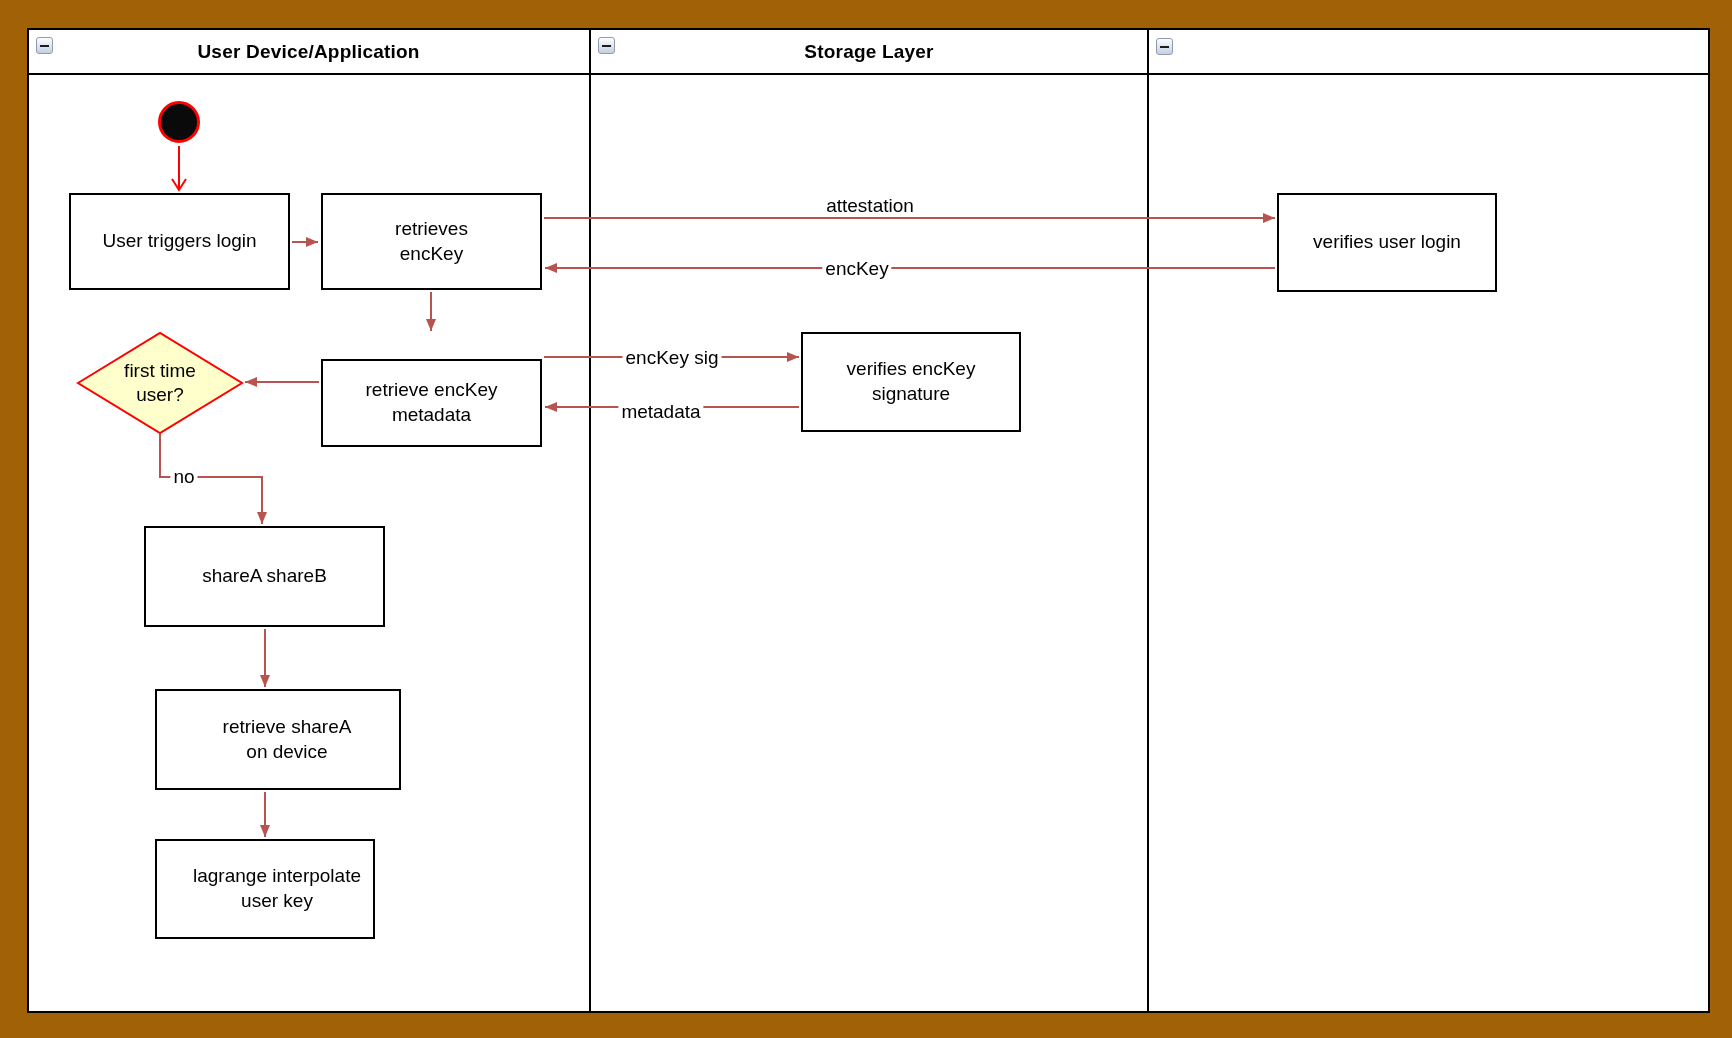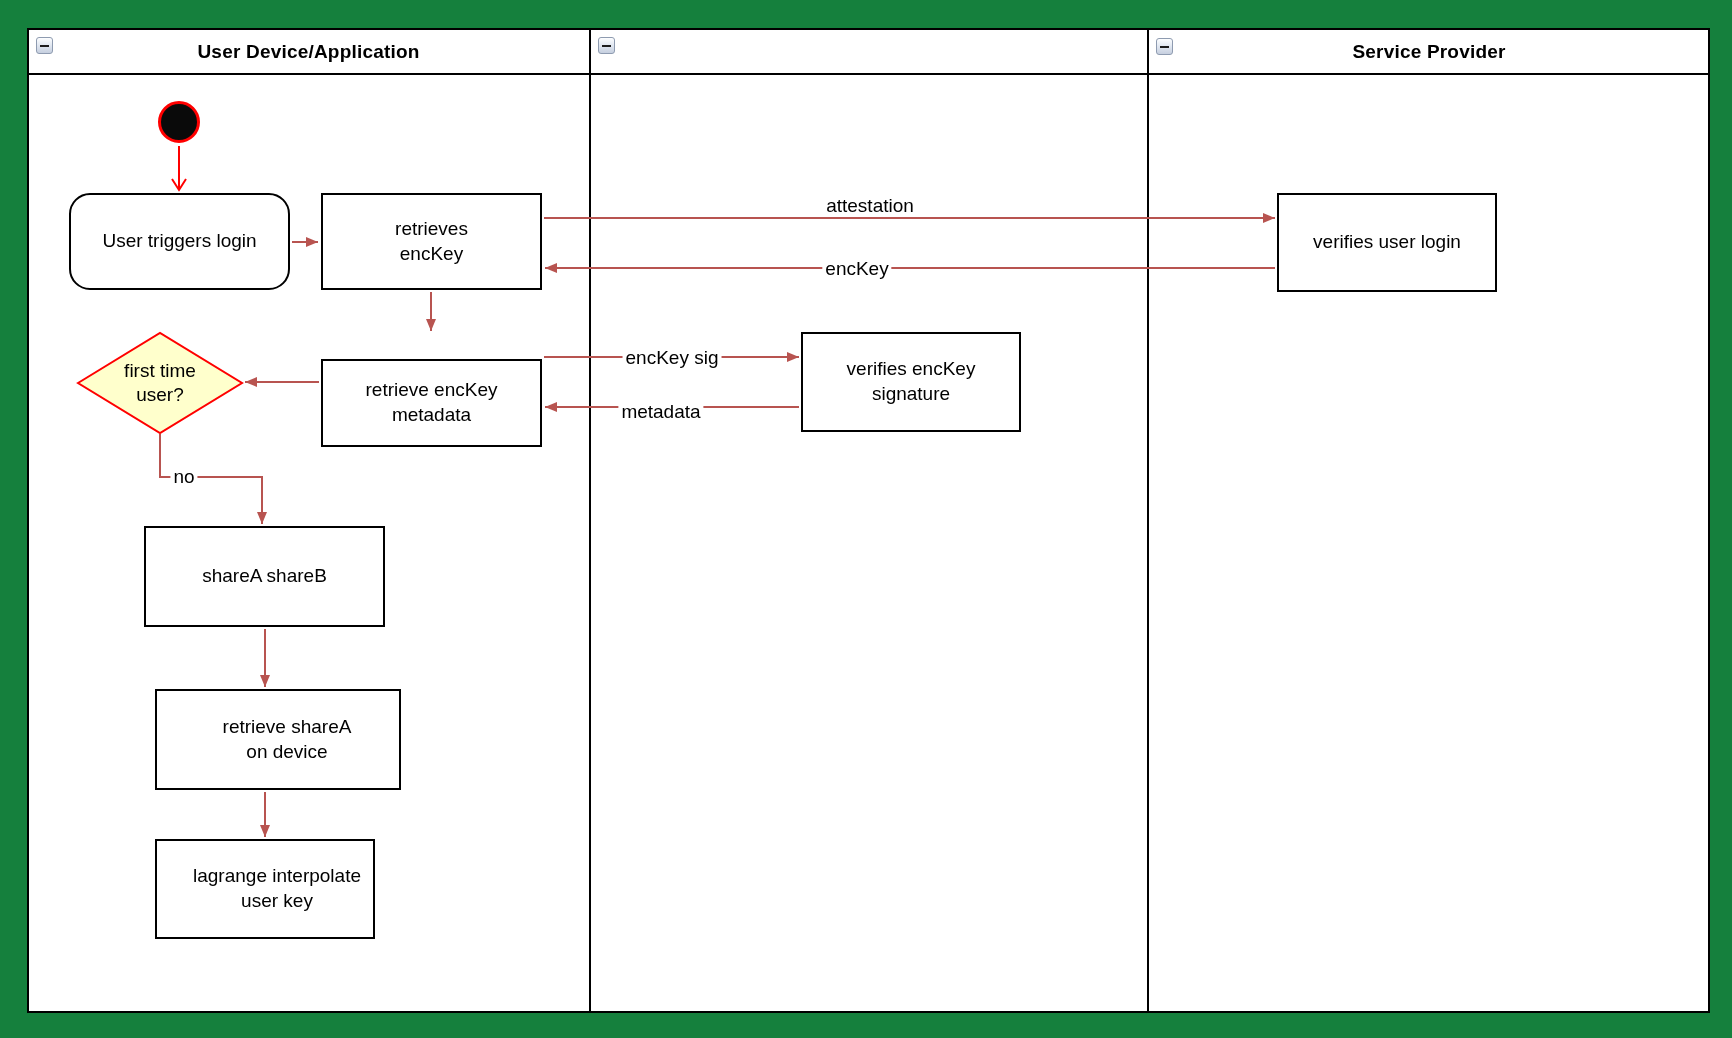--- a/index.html
+++ b/index.html
@@ -7,21 +7,21 @@
     --c-start:#ff0000;
     --c-node-border:#000000;
     --c-node-fill:#ffffff;
     --c-decision-fill:#ffffcc;
     --c-decision-border:#ff0000;
     --c-lane-border:#000000;
     --c-text:#000000;
   }
   html,body{margin:0;padding:0;background:#ffffff;}
   .canvas{
-    position:relative;width:1732px;height:1038px;background:#15803d;
+    position:relative;width:1732px;height:1038px;background:#a16207;
     font-family:"Liberation Sans","DejaVu Sans",sans-serif;color:var(--c-text);
     overflow:hidden;
   }
   .pool{
     position:absolute;left:27px;top:28px;width:1683px;height:985px;
     border:2px solid var(--c-lane-border);box-sizing:border-box;background:#ffffff;
   }
   .hline,.vline{position:absolute;background:var(--c-lane-border);}
   .lane-title{
     position:absolute;top:28px;height:47px;display:flex;align-items:center;justify-content:center;
@@ -62,21 +62,21 @@
 <body>
 
 <div class="canvas">
 
   <div class="pool"></div>
   <div class="hline" style="left:27px;top:73px;width:1683px;height:2px;"></div>
   <div class="vline" style="left:589px;top:28px;width:2px;height:985px;"></div>
   <div class="vline" style="left:1147px;top:28px;width:2px;height:985px;"></div>
 
   <div class="lane-title" style="left:27px;width:563px;">User Device/Application</div>
-  <div class="lane-title" style="left:1148px;width:562px;">Service Provider</div>
+  <div class="lane-title" style="left:590px;width:558px;">Storage Layer</div>
 
   <div class="collapse-btn" style="left:36px;top:37px;">
     <span class="minus-glyph"></span>
   </div>
   <div class="collapse-btn" style="left:598px;top:37px;">
     <span class="minus-glyph"></span>
   </div>
   <div class="collapse-btn" style="left:1156px;top:38px;">
     <span class="minus-glyph"></span>
   </div>
@@ -98,21 +98,21 @@
     <path class="dark" d="M319,382 L245,382" marker-end="url(#arrow-solid)"></path>
     <path class="dark" d="M544,357 L799,357" marker-end="url(#arrow-solid)"></path>
     <path class="dark" d="M799,407 L545,407" marker-end="url(#arrow-solid)"></path>
     <path class="dark" d="M160,434 L160,477 L262,477 L262,524" marker-end="url(#arrow-solid)"></path>
     <path class="dark" d="M265,629 L265,687" marker-end="url(#arrow-solid)"></path>
     <path class="dark" d="M265,792 L265,837" marker-end="url(#arrow-solid)"></path>
   </svg>
 
   <div class="start-node"></div>
 
-  <div class="node" style="left:69px;top:193px;width:221px;height:97px;border-radius:21px;">User triggers login</div>
+  <div class="node" style="left:69px;top:193px;width:221px;height:97px;">User triggers login</div>
   <div class="node" style="left:321px;top:193px;width:221px;height:97px;">retrieves
 encKey</div>
   <div class="node" style="left:1277px;top:193px;width:220px;height:99px;">verifies user login</div>
   <div class="node" style="left:321px;top:333px;width:221px;height:88px;margin-top:26px;">retrieve encKey
 metadata</div>
   <div class="node" style="left:801px;top:332px;width:220px;height:100px;">verifies encKey
 signature</div>
   <div class="node" style="left:144px;top:526px;width:241px;height:101px;">shareA shareB</div>
   <div class="node" style="left:155px;top:689px;width:246px;height:101px;padding-left:18px;">retrieve shareA
 on device</div>

